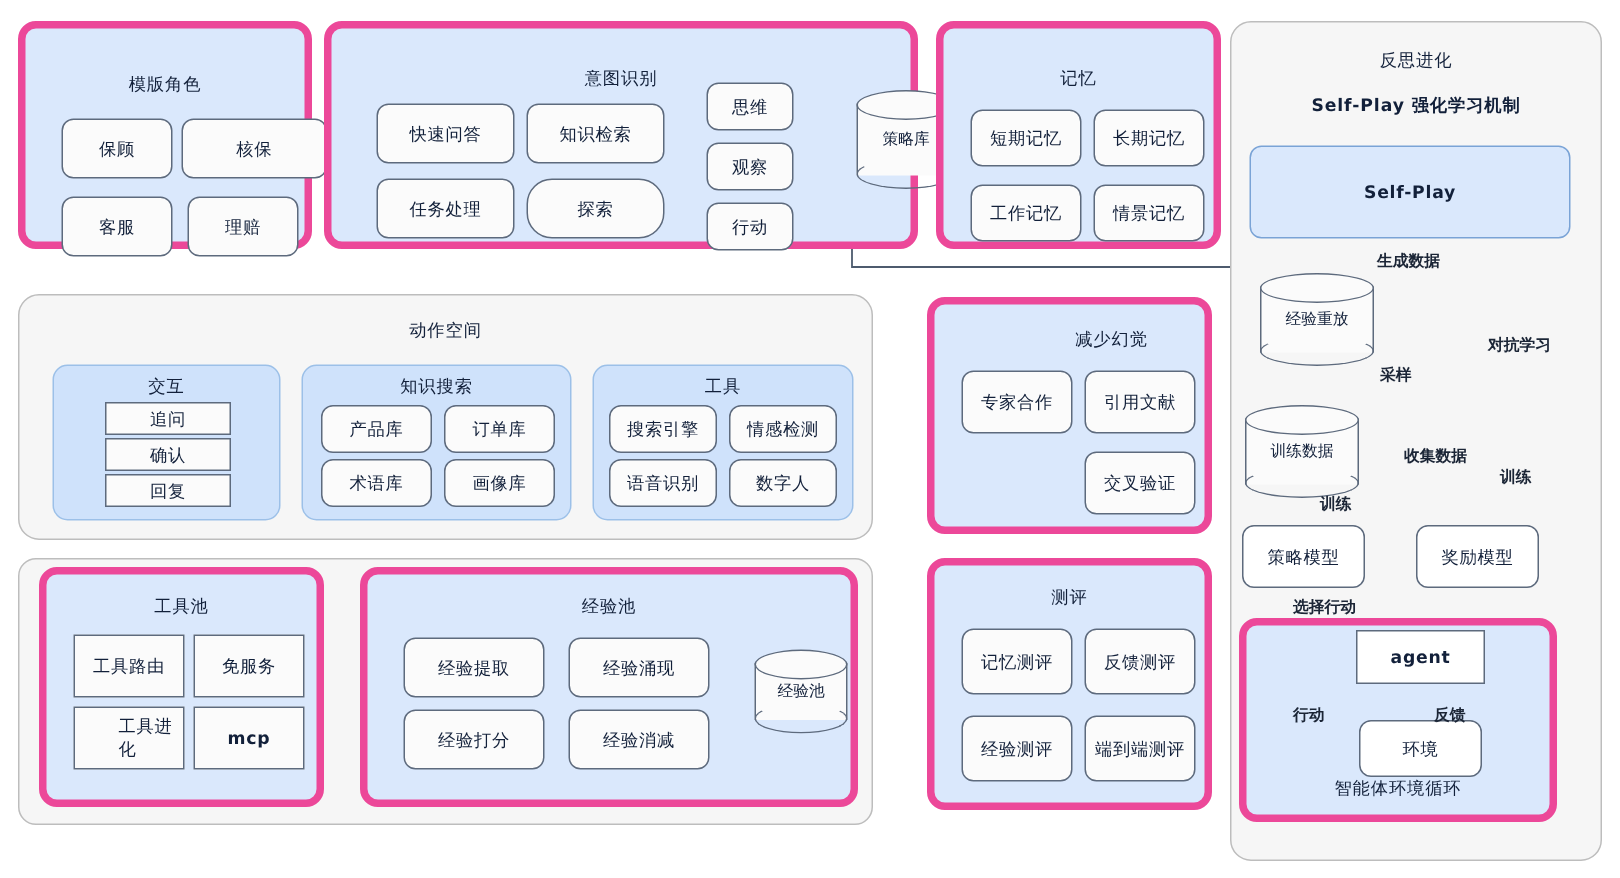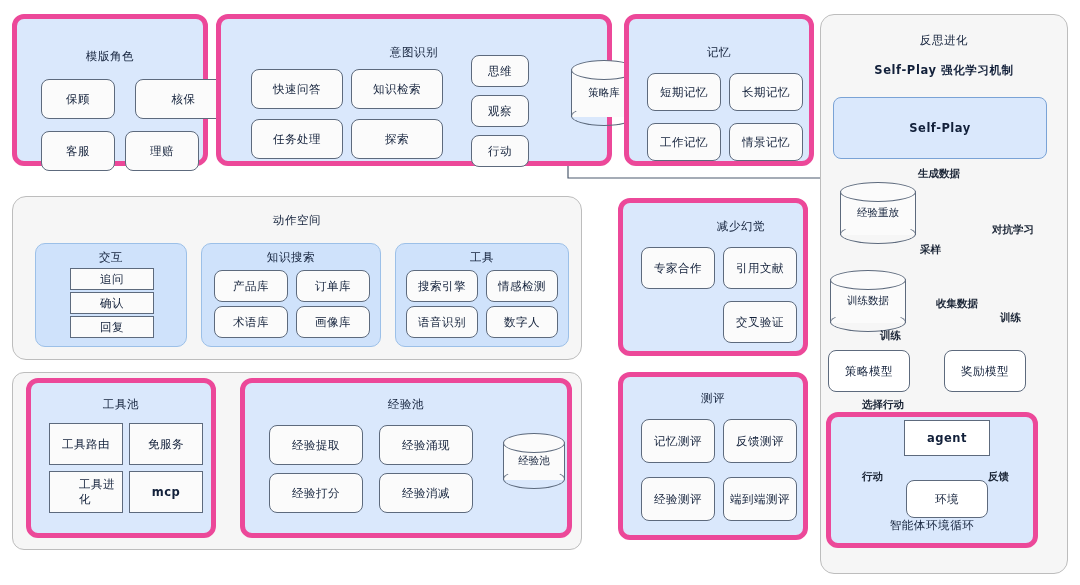--- a/index.html
+++ b/index.html
@@ -82,31 +82,31 @@
 
       <path d="M990,420 L1015,420 L1015,395 L986,395 L986,392" marker-end="url(#ah)"></path>
 
       <path d="M1035,470 L1057,470 L1057,113 L1046,113" marker-end="url(#ah)"></path>
     </g>
   </svg>
 
   <div class="abs panel" style="left:12px;top:14px;width:196px;height:152px;">
     <div class="gtitle" style="top:30px;">模版角色</div>
     <div class="abs node" style="left:24px;top:60px;width:74px;height:40px;font-family:Liberation Mono, monospace;">保顾</div>
-    <div class="abs node" style="left:118px;top:60px;width:97px;height:40px;">核保</div>
+    <div class="abs node" style="left:104px;top:60px;width:97px;height:40px;">核保</div>
     <div class="abs node" style="left:24px;top:112px;width:74px;height:40px;">客服</div>
     <div class="abs node" style="left:108px;top:112px;width:74px;height:40px;">理赔</div>
   </div>
 
   <div class="abs panel" style="left:216px;top:14px;width:396px;height:152px;">
     <div class="gtitle" style="top:26px;">意图识别</div>
     <div class="abs node" style="left:30px;top:50px;width:92px;height:40px;">快速问答</div>
     <div class="abs node" style="left:130px;top:50px;width:92px;height:40px;">知识检索</div>
     <div class="abs node" style="left:30px;top:100px;width:92px;height:40px;">任务处理</div>
-    <div class="abs node" style="left:130px;top:100px;width:92px;height:40px;">探索</div>
+    <div class="abs node" style="left:130px;top:100px;width:92px;height:40px;border-radius:17px;">探索</div>
 
     <div class="abs node" style="left:250px;top:36px;width:58px;height:32px;">思维</div>
     <div class="abs node" style="left:250px;top:76px;width:58px;height:32px;">观察</div>
     <div class="abs node" style="left:250px;top:116px;width:58px;height:32px;">行动</div>
   </div>
 
   <div class="cyl" style="left:535px;top:60px;width:66px;height:66px;margin-left:36px;">
     <div class="body"></div>
     <div class="top"></div>
     <div class="bot"></div>
@@ -152,21 +152,21 @@
   <div class="abs node white2" style="left:906px;top:480px;width:82px;height:38px;">环境</div>
 
   <div class="elbl" style="left:918px;top:167px;">生成数据</div>
   <div class="elbl" style="left:920px;top:243px;">采样</div>
   <div class="elbl" style="left:992px;top:223px;">对抗学习</div>
   <div class="elbl" style="left:936px;top:297px;">收集数据</div>
   <div class="elbl" style="left:880px;top:329px;">训练</div>
   <div class="elbl" style="left:1000px;top:311px;">训练</div>
   <div class="elbl" style="left:862px;top:398px;">选择行动</div>
   <div class="elbl" style="left:862px;top:470px;">行动</div>
-  <div class="elbl" style="left:988px;top:470px;text-align:center;">反馈</div>
+  <div class="elbl" style="left:956px;top:470px;text-align:center;">反馈</div>
 
   <div class="abs shell" style="left:12px;top:196px;width:570px;height:164px;">
     <div class="gtitle" style="top:16px;">动作空间</div>
 
     <div class="abs panel-lite" style="left:22px;top:46px;width:152px;height:104px;">
       <div class="gtitle" style="top:6px;">交互</div>
       <div class="abs node sq" style="left:34px;top:24px;width:84px;height:22px;">追问</div>
       <div class="abs node sq" style="left:34px;top:48px;width:84px;height:22px;">确认</div>
       <div class="abs node sq" style="left:34px;top:72px;width:84px;height:22px;">回复</div>
     </div>

